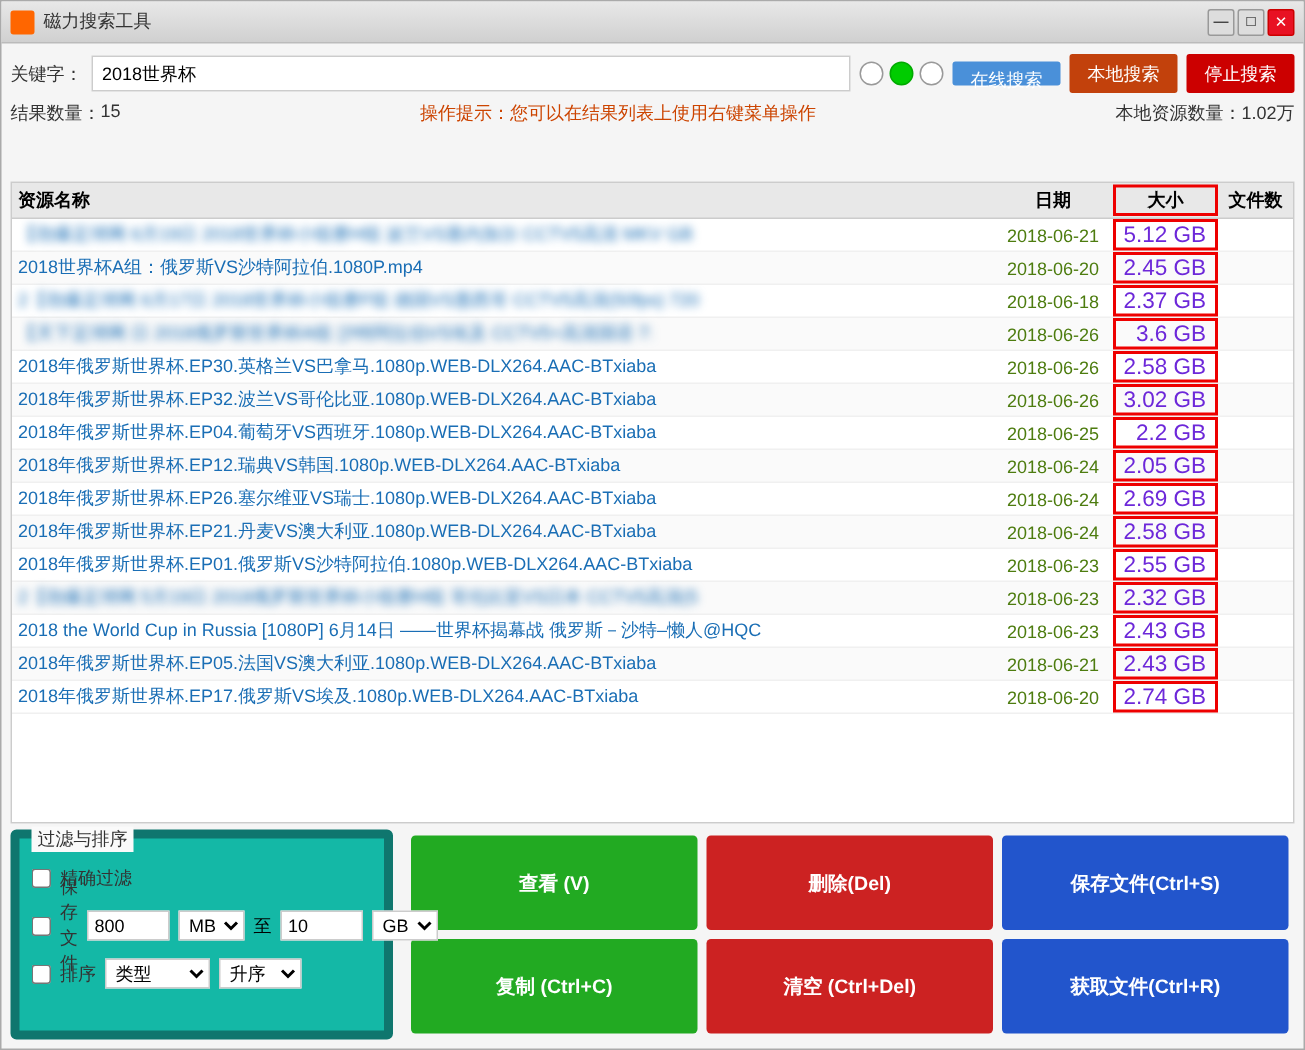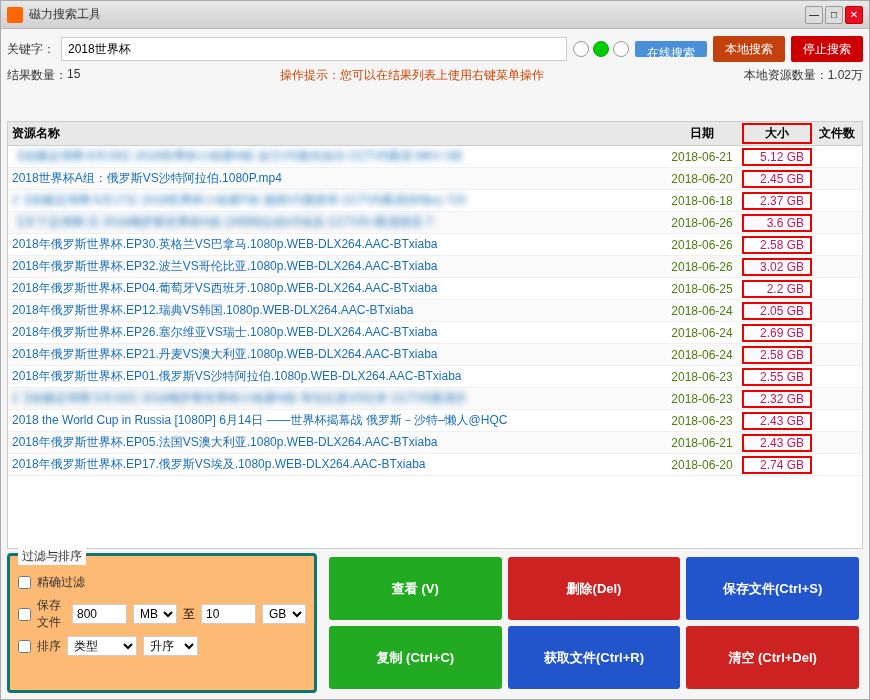--- a/index.html
+++ b/index.html
@@ -176,34 +176,34 @@
       font-size: 12px;
       white-space: nowrap;
       overflow: hidden;
       text-overflow: ellipsis;
       color: #1a6eb5;
     }
     .table-row .col-name.blurred {
       filter: blur(3px);
     }
     .table-row .col-date { font-size: 12px; color: #4d7c0f; }
-    .table-row .col-size { font-size: 12px; color: #be185d; text-align: right; padding-right: 6px; }
+    .table-row .col-size { font-size: 15px; color: #6d28d9; text-align: right; padding-right: 6px; }
     .table-row .col-files { font-size: 12px; color: #555; }
     .bottom-section {
       display: flex;
       gap: 8px;
       height: 140px;
       flex-shrink: 0;
     }
     .filter-panel {
-      border: 3px solid #0f766e;
+      border: 6px solid #0f766e;
       border-radius: 4px;
       padding: 6px 8px;
-      width: 310px;
-      background: #fdba74;
+      width: 255px;
+      background: #14b8a6;
       flex-shrink: 0;
       position: relative;
     }
     .filter-title {
       position: absolute;
       top: -8px;
       left: 8px;
       background: #fafafa;
       padding: 0 4px;
       font-size: 12px;
@@ -432,18 +432,18 @@
             <option>降序</option>
           </select>
         </div>
       </div>
 
       <div class="control-panel">
         <button class="ctrl-btn green">查看 (V)</button>
         <button class="ctrl-btn red">删除(Del)</button>
         <button class="ctrl-btn blue">保存文件(Ctrl+S)</button>
         <button class="ctrl-btn green">复制 (Ctrl+C)</button>
+        <button class="ctrl-btn red">清空 (Ctrl+Del)</button>
         <button class="ctrl-btn blue">获取文件(Ctrl+R)</button>
-        <button class="ctrl-btn red">清空 (Ctrl+Del)</button>
       </div>
     </div>
   </div>
 </div>
 
 </body></html>

